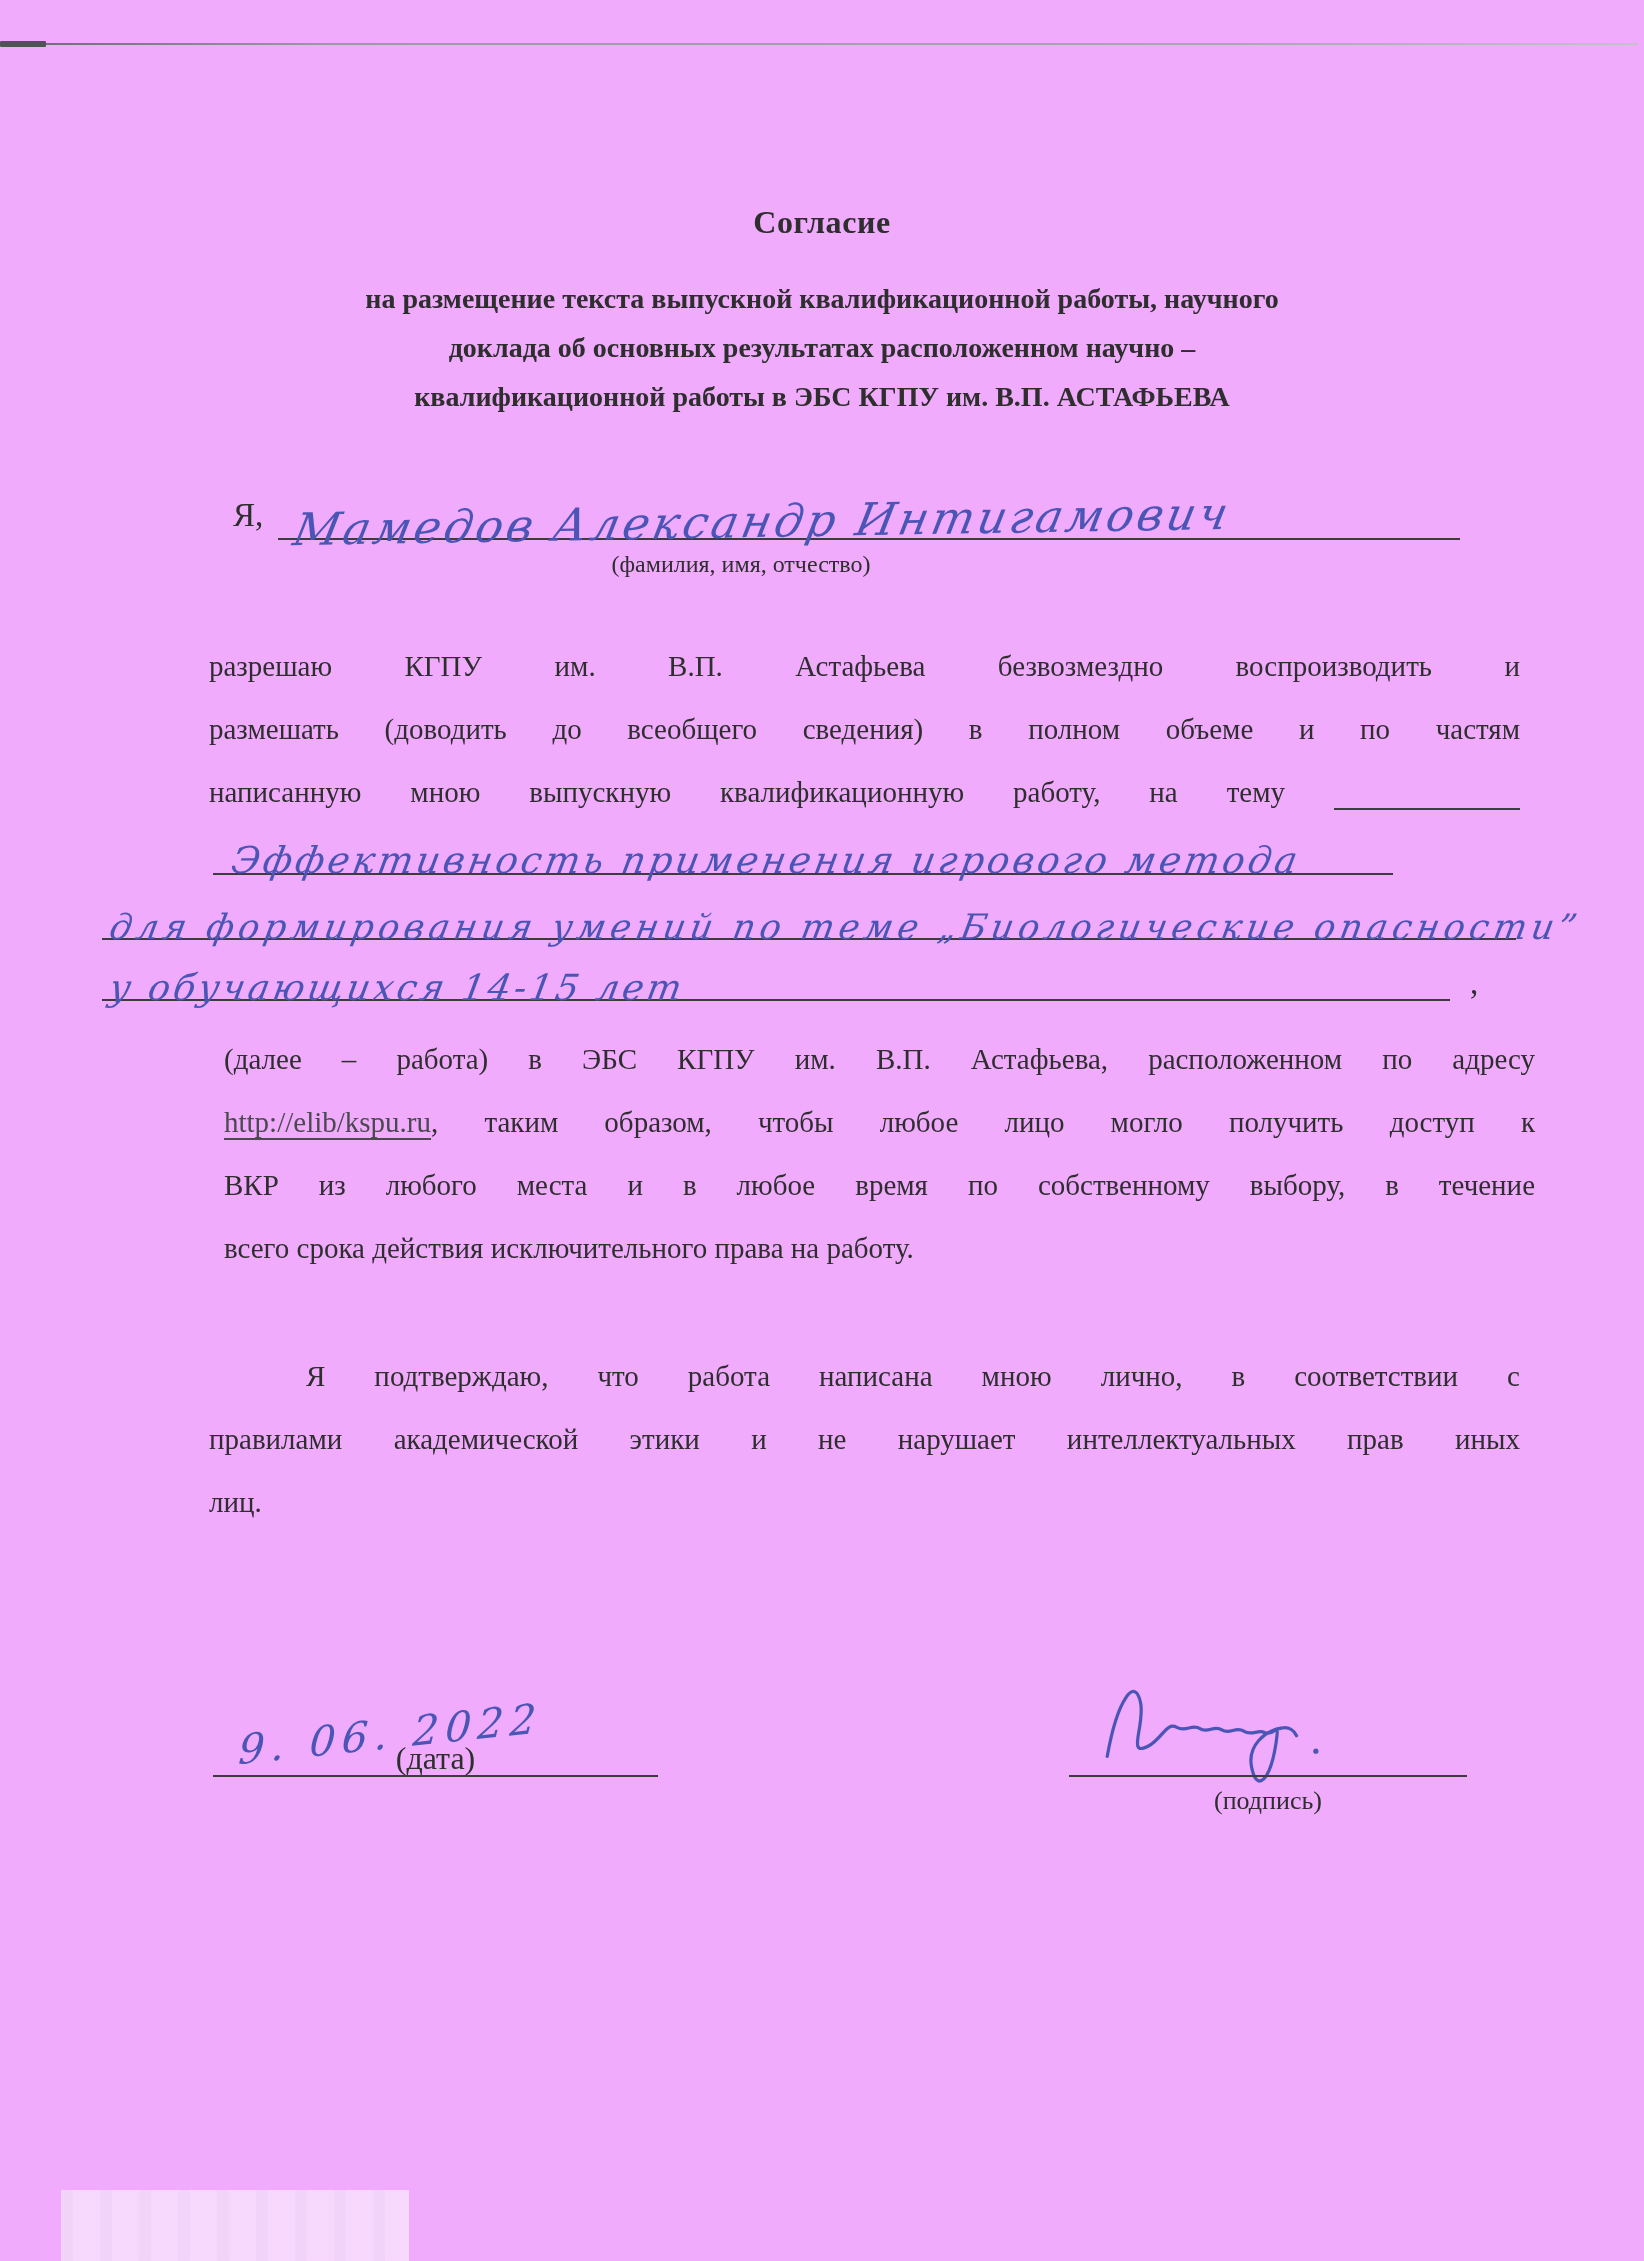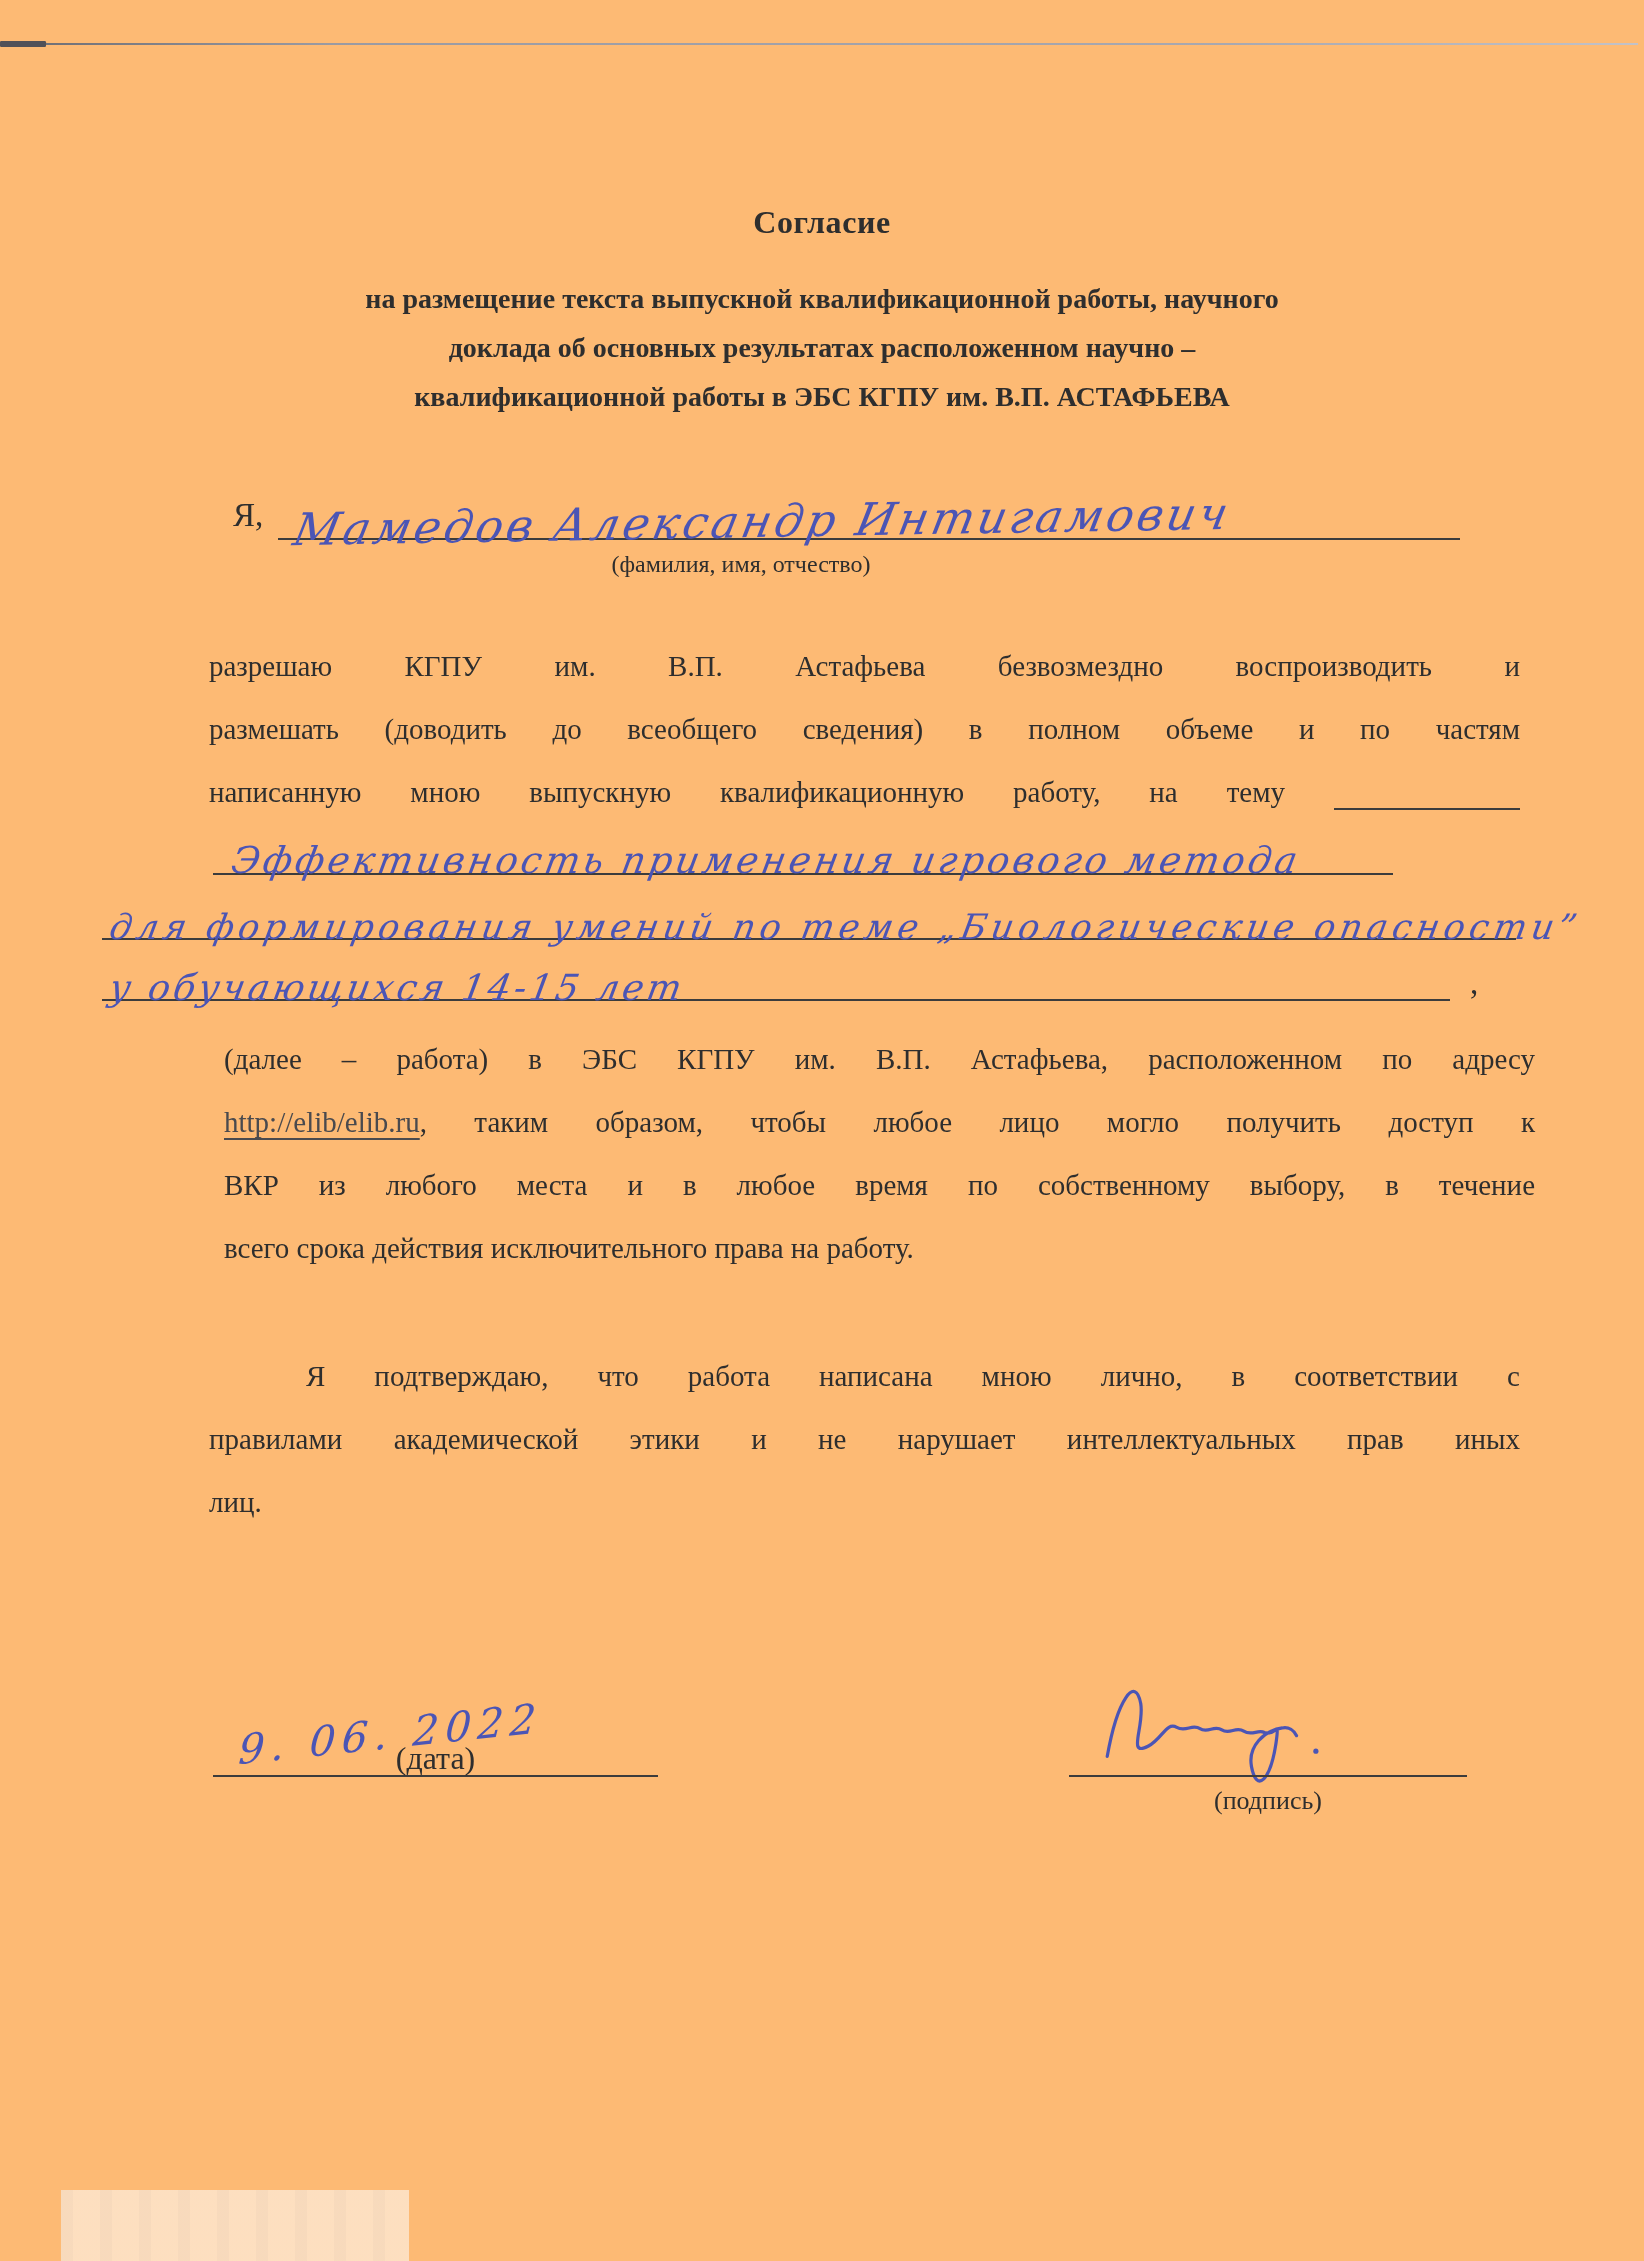--- a/index.html
+++ b/index.html
@@ -1,17 +1,17 @@
 <!DOCTYPE html>
 <html lang="ru" style="--ink: #4b55b5; --print: #2e2e2e;font-size:10.3px"><head>
 <meta charset="utf-8">
 <style>
   html,body { margin:0; padding:0; background:#e8e8e8; }
   .page {
-    position:relative; width:1644px; height:2261px; background:#fdba74;
+    position:relative; width:1644px; height:2261px; background:#f0abfc;
     font-family:"Liberation Serif","DejaVu Serif",serif; color:var(--print,#2e2e2e);
     overflow:hidden; margin:0 auto;
   }
   
   .scanline { position:absolute; top:43px; left:0; width:1638px; height:1.9px;
     background:linear-gradient(to right,#6a6a70,#9a9aa2 20%,#a8a8b0 75%,#c2c2c8); }
   .scanblob { position:absolute; top:41px; left:0; width:46px; height:5.8px; background:#515158; border-radius:1.3px; }
   .smudge { position:absolute; left:61px; top:2190px; width:348px; height:71px;
     background:repeating-linear-gradient(90deg,#f3f4f7 0 11.6px,#fdfdfd 11.6px 39px); opacity:.55; }
 
@@ -88,21 +88,21 @@
   <div class="topic-line t2">
     <span class="hand topic-hand">для формирования умений по теме „Биологические опасности”</span>
   </div>
   <div class="topic-line t3">
     <span class="hand topic-hand">у обучающихся 14-15 лет</span>
   </div>
   <div class="topic-comma">,</div>
 
   <div class="para" style="top:1028px;margin-left:15px;">
     <div class="jline">(далее – работа) в ЭБС КГПУ им. В.П. Астафьева, расположенном по адресу</div>
-    <div class="jline"><span class="url">http://elib/elib.ru</span><span>, таким образом, чтобы любое лицо могло получить доступ к</span></div>
+    <div class="jline"><span class="url">http://elib/kspu.ru</span><span>, таким образом, чтобы любое лицо могло получить доступ к</span></div>
     <div class="jline">ВКР из любого места и в любое время по собственному выбору, в течение</div>
     <div class="lline">всего срока действия исключительного права на работу.</div>
   </div>
 
   <div class="para" style="top:1345px;">
     <div class="jline indent">Я подтверждаю, что работа написана мною лично, в соответствии с</div>
     <div class="jline">правилами академической этики и не нарушает интеллектуальных прав иных</div>
     <div class="lline">лиц.</div>
   </div>
 

